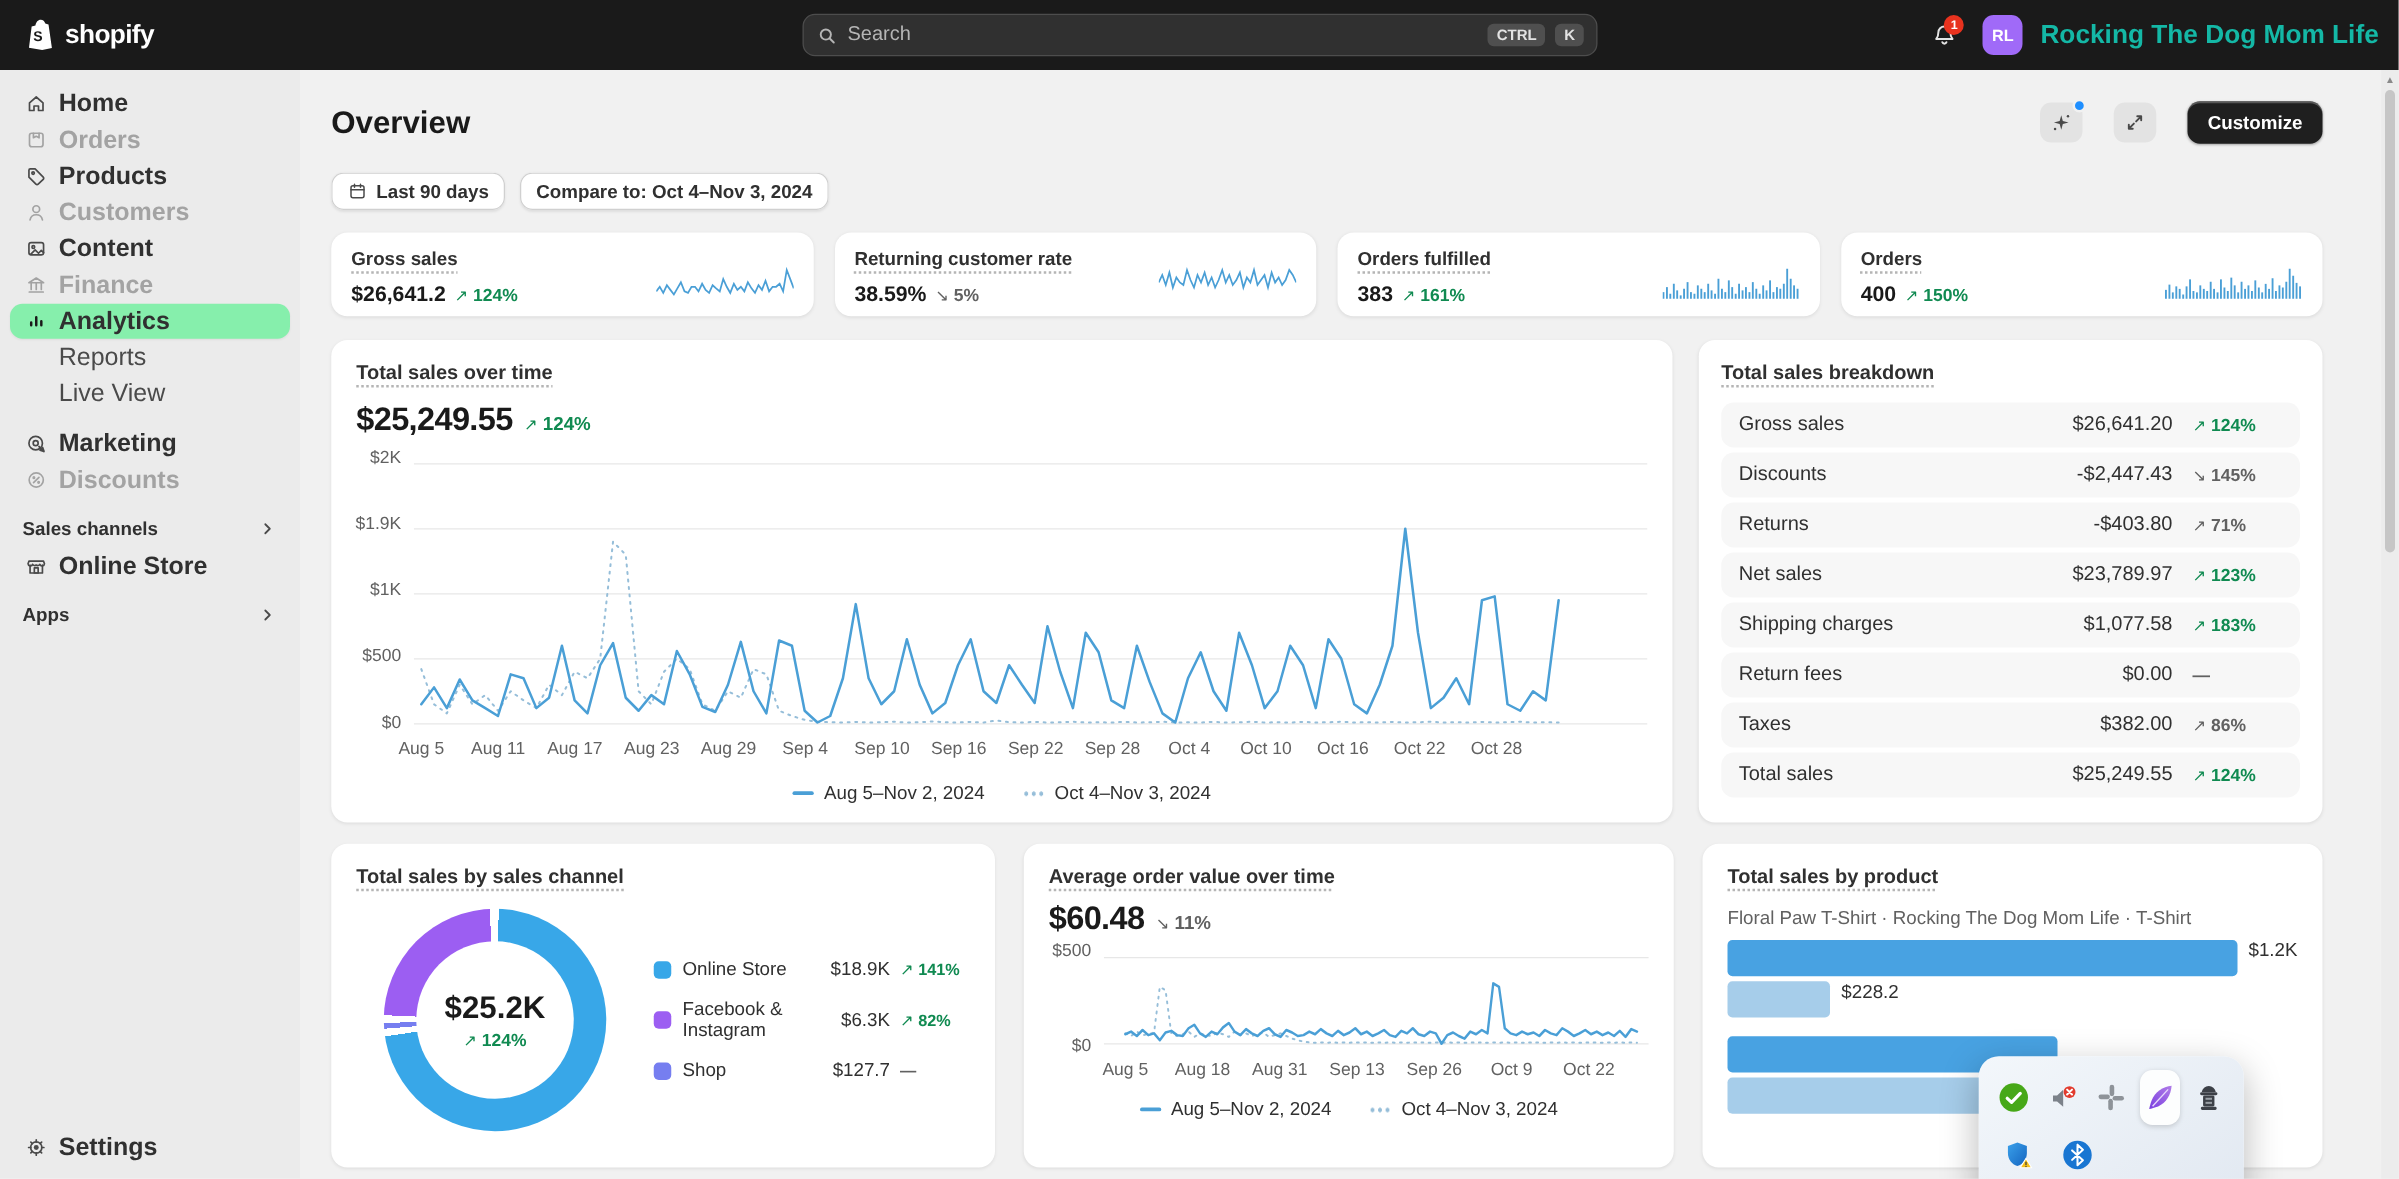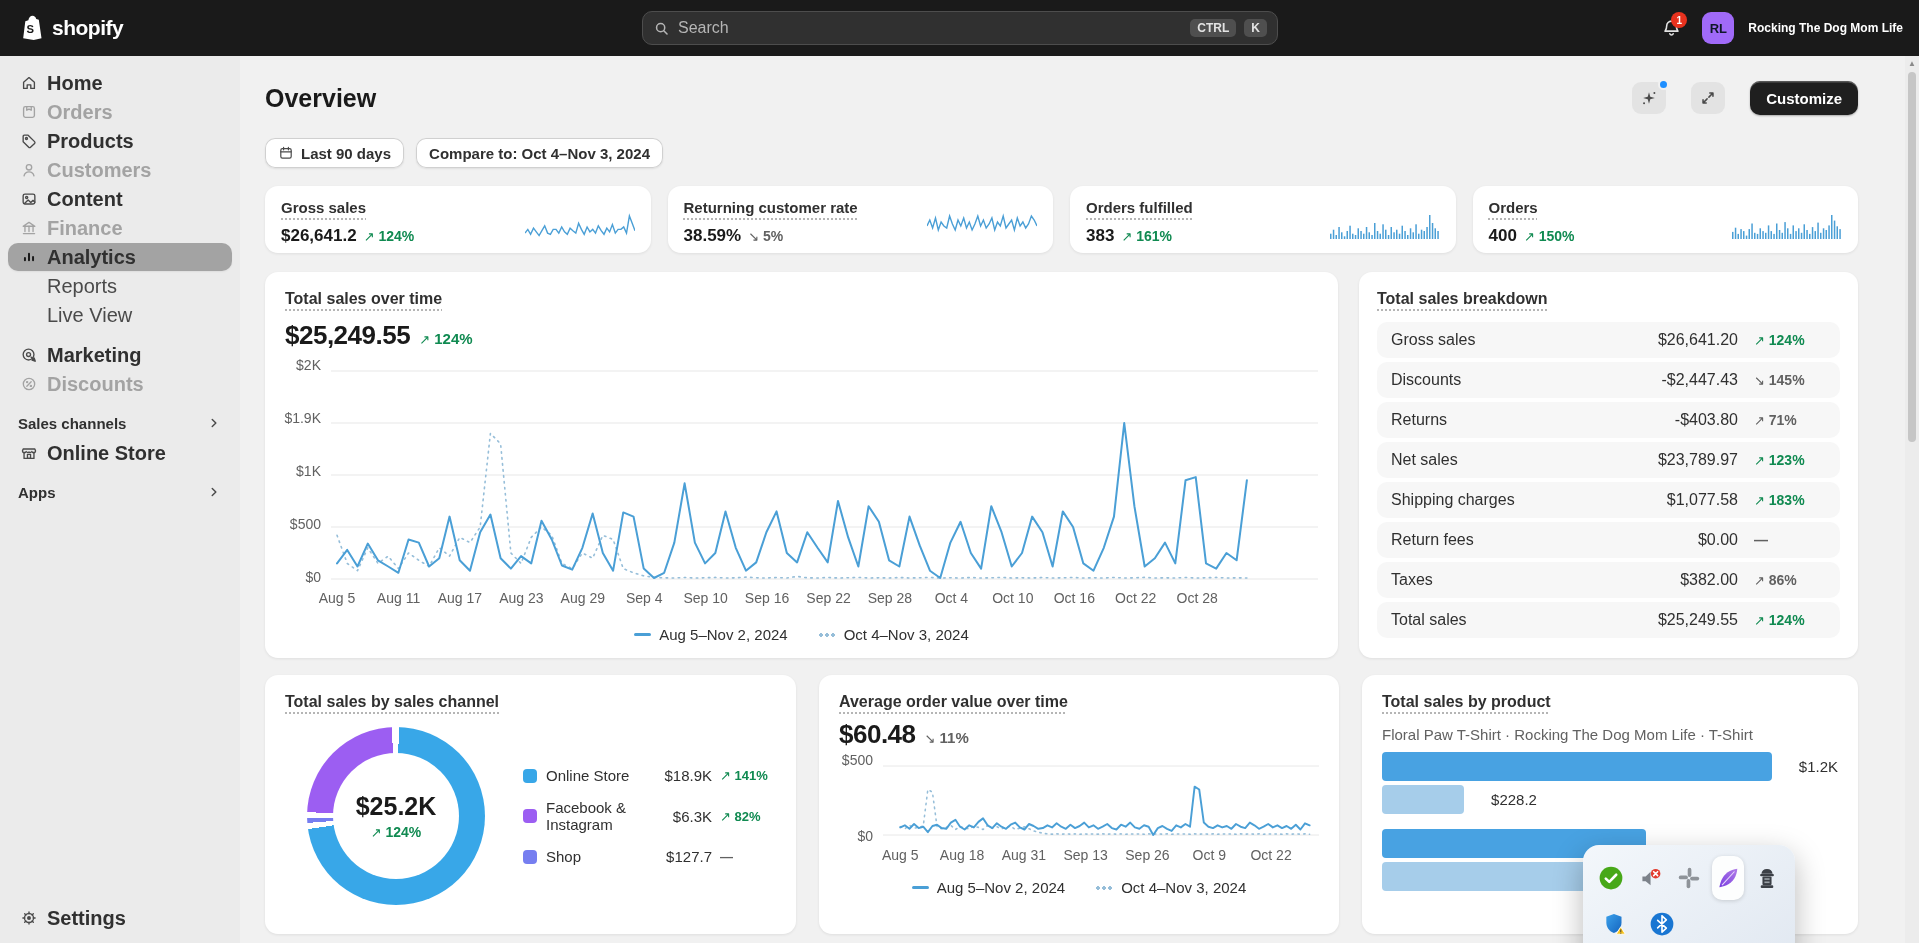--- a/index.html
+++ b/index.html
@@ -10,30 +10,30 @@
   .topbar { position:absolute; top:0; left:0; width:1919px; height:56px; background:#1a1a1a; display:flex; align-items:center; z-index:30; }
   .logo { width:240px; display:flex; align-items:center; gap:7px; padding-left:18px; }
   .logo-badge { width:27px; height:30px; position:relative; }
   .logo-word { color:#fff; font-size:21px; font-weight:bold; letter-spacing:-0.5px; }
   .search-wrap { position:absolute; left:642px; width:636px; height:34px; background:#303030; border:1px solid #4d4d4d; border-radius:10px; display:flex; align-items:center; padding:0 10px; gap:8px; }
   .search-text { color:#b5b5b5; font-size:16px; flex:1; }
   .kbd { background:#4f4f4f; color:#e3e3e3; font-size:12px; border-radius:5px; padding:2px 7px; font-weight:bold; }
   .top-right { margin-left:auto; display:flex; align-items:center; gap:14px; padding-right:16px; }
   .bell { position:relative; width:34px; height:34px; display:flex; align-items:center; justify-content:center; border-radius:8px; }
   .bell-badge { position:absolute; top:1px; right:1px; min-width:16px; height:16px; background:#e8321e; border-radius:8px; color:#fff; font-size:10px; font-weight:bold; display:flex; align-items:center; justify-content:center; padding:0 4px; }
-  .avatar { width:32px; height:32px; border-radius:9px; background:#a06af8; color:#0f172a; font-size:13px; font-weight:bold; display:flex; align-items:center; justify-content:center; }
-  .store-name { color:#ffffff; font-size:12px; font-weight:bold; }
+  .avatar { width:32px; height:32px; border-radius:9px; background:#a06af8; color:#ffffff; font-size:13px; font-weight:bold; display:flex; align-items:center; justify-content:center; }
+  .store-name { color:#14b8a6; font-size:21px; font-weight:bold; }
 
   
   .sidebar { position:absolute; top:56px; left:0; bottom:0; width:240px; background:#ebebeb; padding-top:12px; z-index:10; }
   .nav-item { height:28px; margin:1px 8px; border-radius:10px; display:flex; align-items:center; padding:0 12px; gap:9px; font-size:20px; font-weight:bold; color:#303030; cursor:pointer; }
   .nav-item .nav-ic { width:18px; height:18px; flex:none; display:flex; }
   .nav-item.disabled { color:#a3a3a3; }
   .nav-item.disabled svg * { stroke:#a3a3a3 !important; }
-  .nav-item.selected { background:#a3a3a3; box-shadow:0 1px 2px rgba(0,0,0,.06); }
+  .nav-item.selected { background:#86efac; box-shadow:0 1px 2px rgba(0,0,0,.06); }
   .nav-item.sub { padding-left:39px; font-weight:normal; color:#4a4a4a; }
   .nav-section { height:30px; margin:10px 8px 0 8px; display:flex; align-items:center; justify-content:space-between; padding:0 10px; font-size:15px; font-weight:bold; color:#303030; cursor:pointer; }
   .nav-gap { height:10px; }
   .settings-item { position:absolute; bottom:10px; left:0; right:0; }
 
   
   .main { position:absolute; left:240px; top:56px; right:0; bottom:0; overflow:hidden; }
   .content { width:1593px; margin-left:25px; position:relative; }
   .page-head { margin-top:24px; display:flex; align-items:center; justify-content:space-between; height:36px; }
   .page-title { font-size:25px; font-weight:bold; color:#1a1a1a; }
@@ -91,21 +91,21 @@
   .chan-legend { margin-left:38px; flex:1; display:flex; flex-direction:column; gap:15px; }
   .chan-row { display:flex; align-items:center; }
   .chan-swatch { width:14px; height:14px; border-radius:4px; margin-right:9px; flex:none; }
   .chan-label { flex:1; font-size:15px; color:#303030; }
   .chan-value { font-size:15px; color:#303030; text-align:right; }
   .chan-delta { width:56px; margin-left:8px; font-size:13px; text-align:left; }
 
   
   .prod-group { margin-top:15px; }
   .prod-label { font-size:15px; color:#616161; margin-bottom:9px; }
-  .bar-row { display:flex; align-items:center; gap:27px; margin-top:4px; }
+  .bar-row { display:flex; align-items:flex-start; gap:9px; margin-top:4px; }
   .bar { height:29px; border-radius:4px; }
   .bar-val { font-size:15px; color:#303030; white-space:nowrap; }
 
   
   .popup { position:absolute; left:1583px; top:845px; width:212px; height:120px; background:linear-gradient(145deg,#f3f7fb,#e1e8f1); border-radius:16px; box-shadow:0 10px 30px rgba(0,0,0,.28); z-index:40; padding:10px 12px; }
   .popup-row { display:flex; align-items:center; gap:7px; height:46px; }
   .tray-ic { width:40px; height:44px; display:flex; align-items:center; justify-content:center; border-radius:10px; cursor:pointer; }
   .tray-ic.selected { background:#fdfefe; box-shadow:0 1px 4px rgba(0,0,0,.15); }
   .tray-ic svg { width:26px; height:26px; }
 

